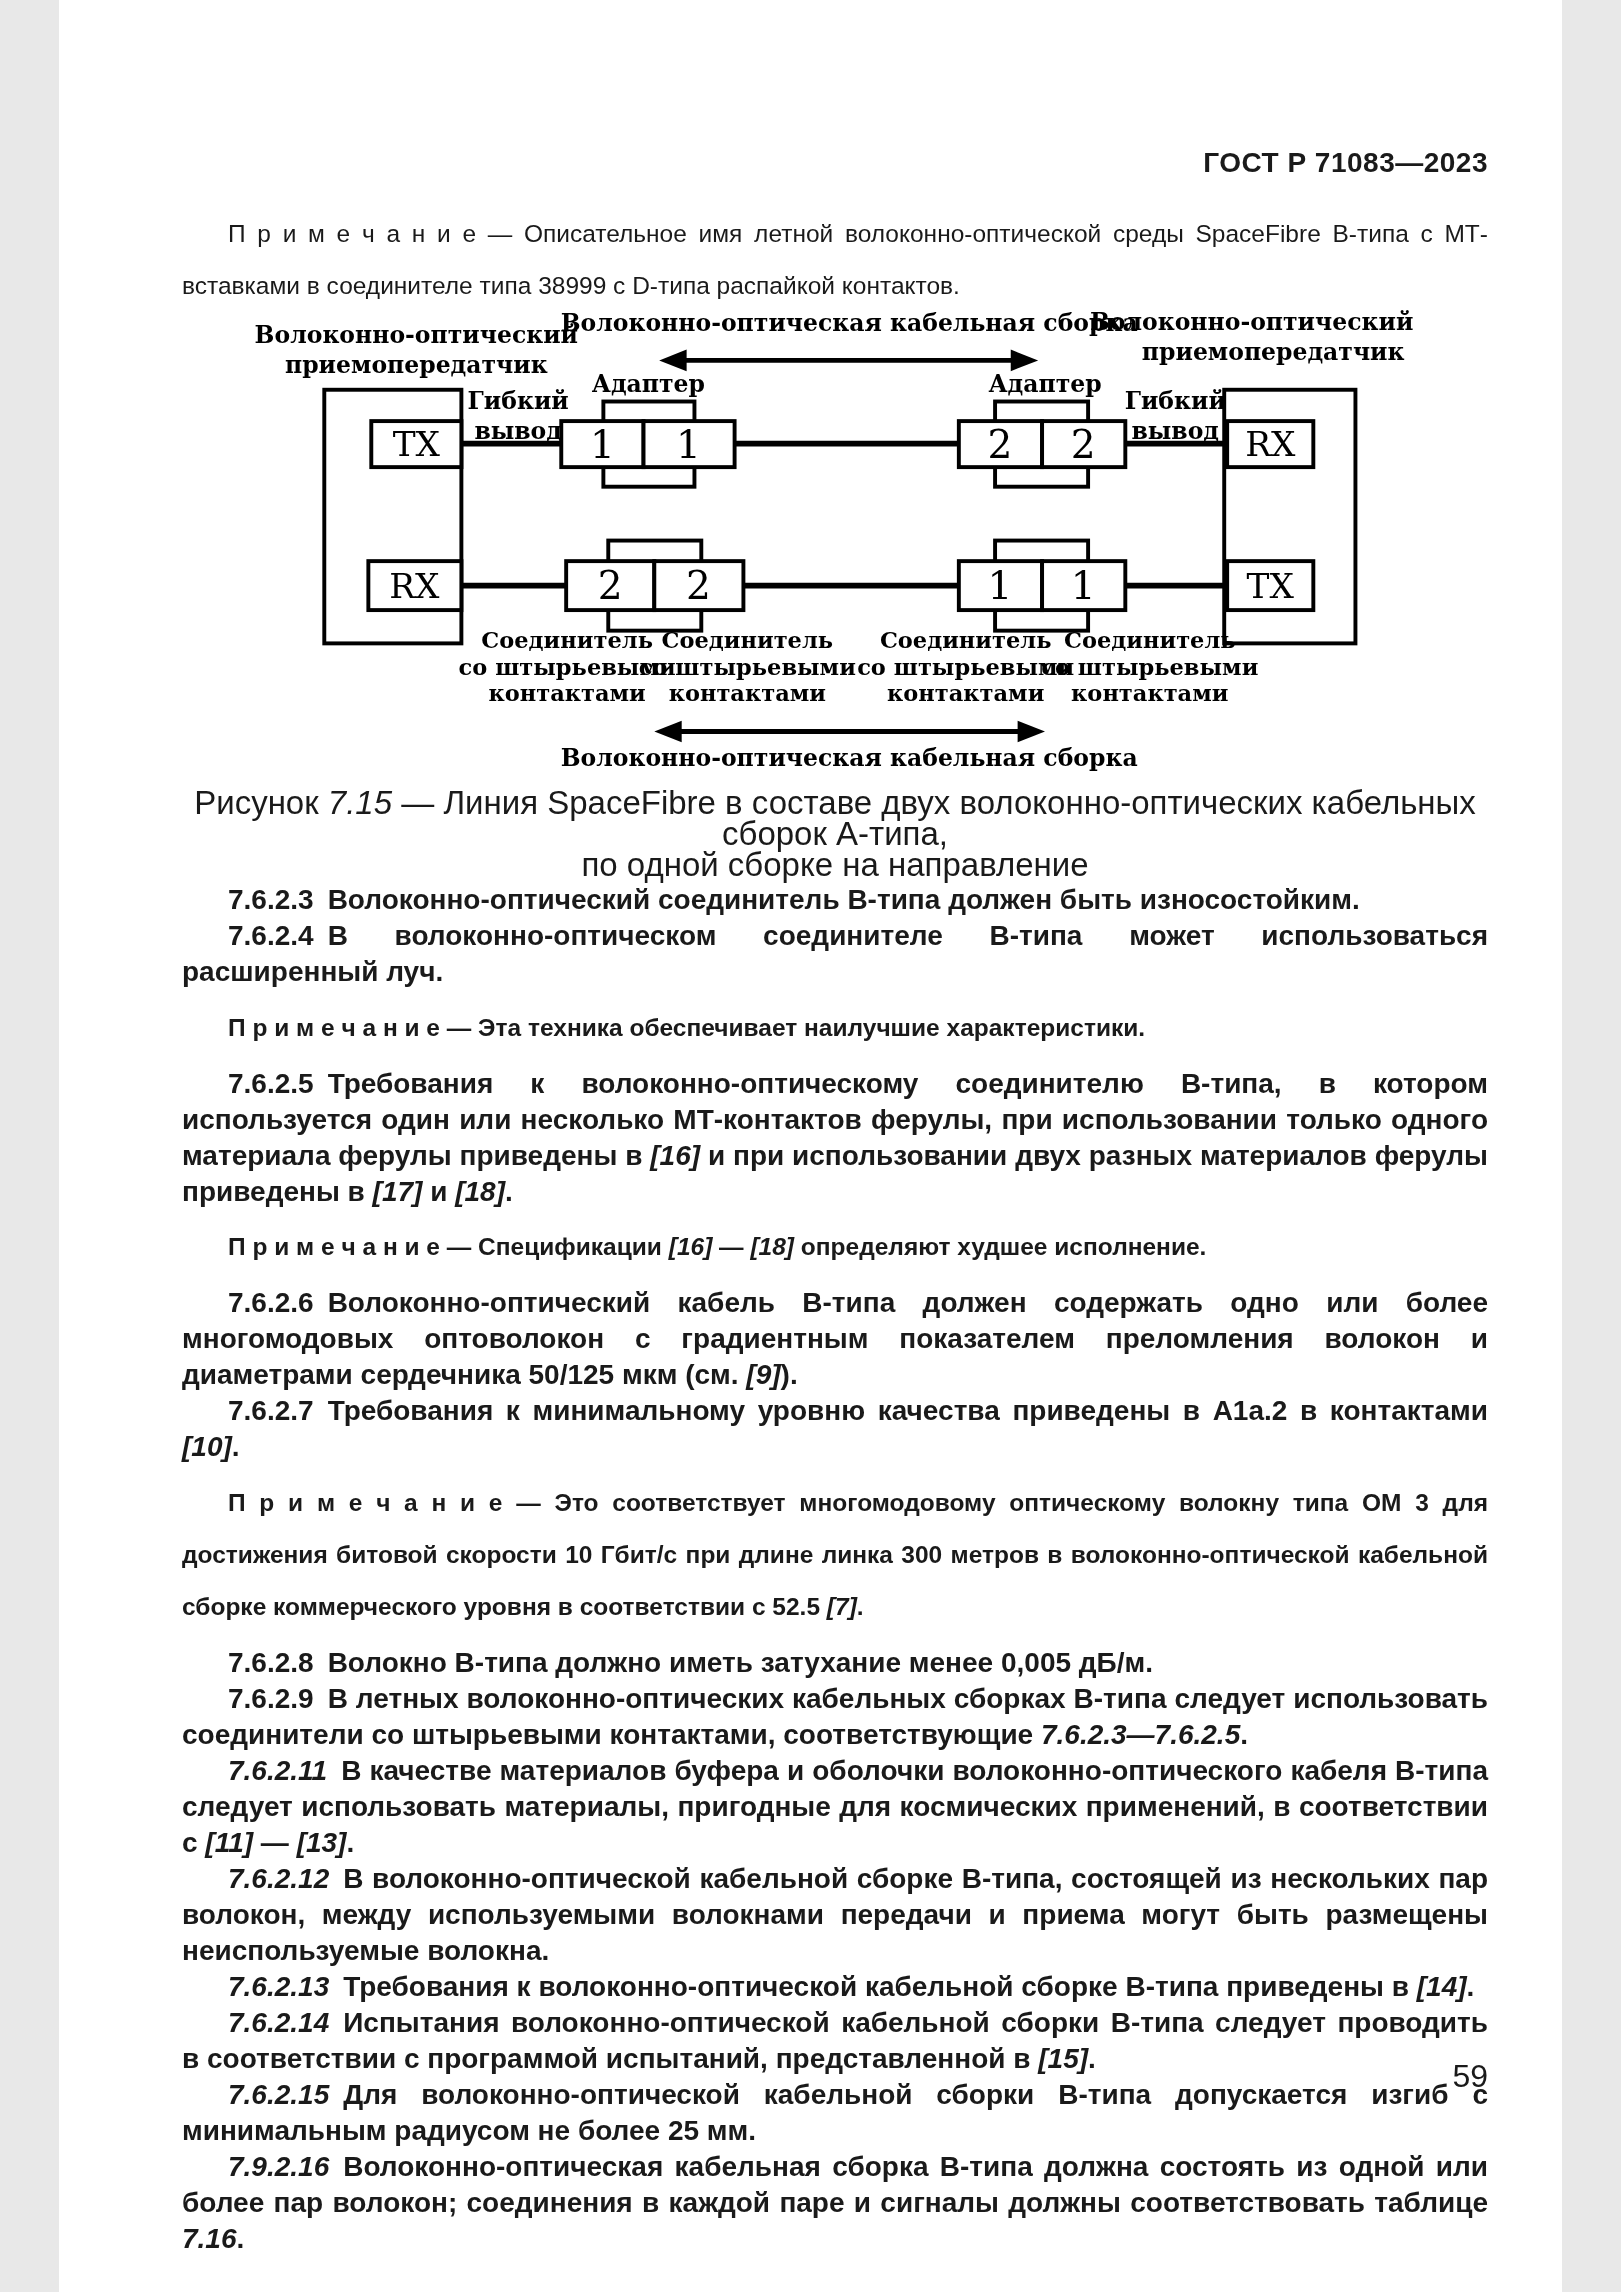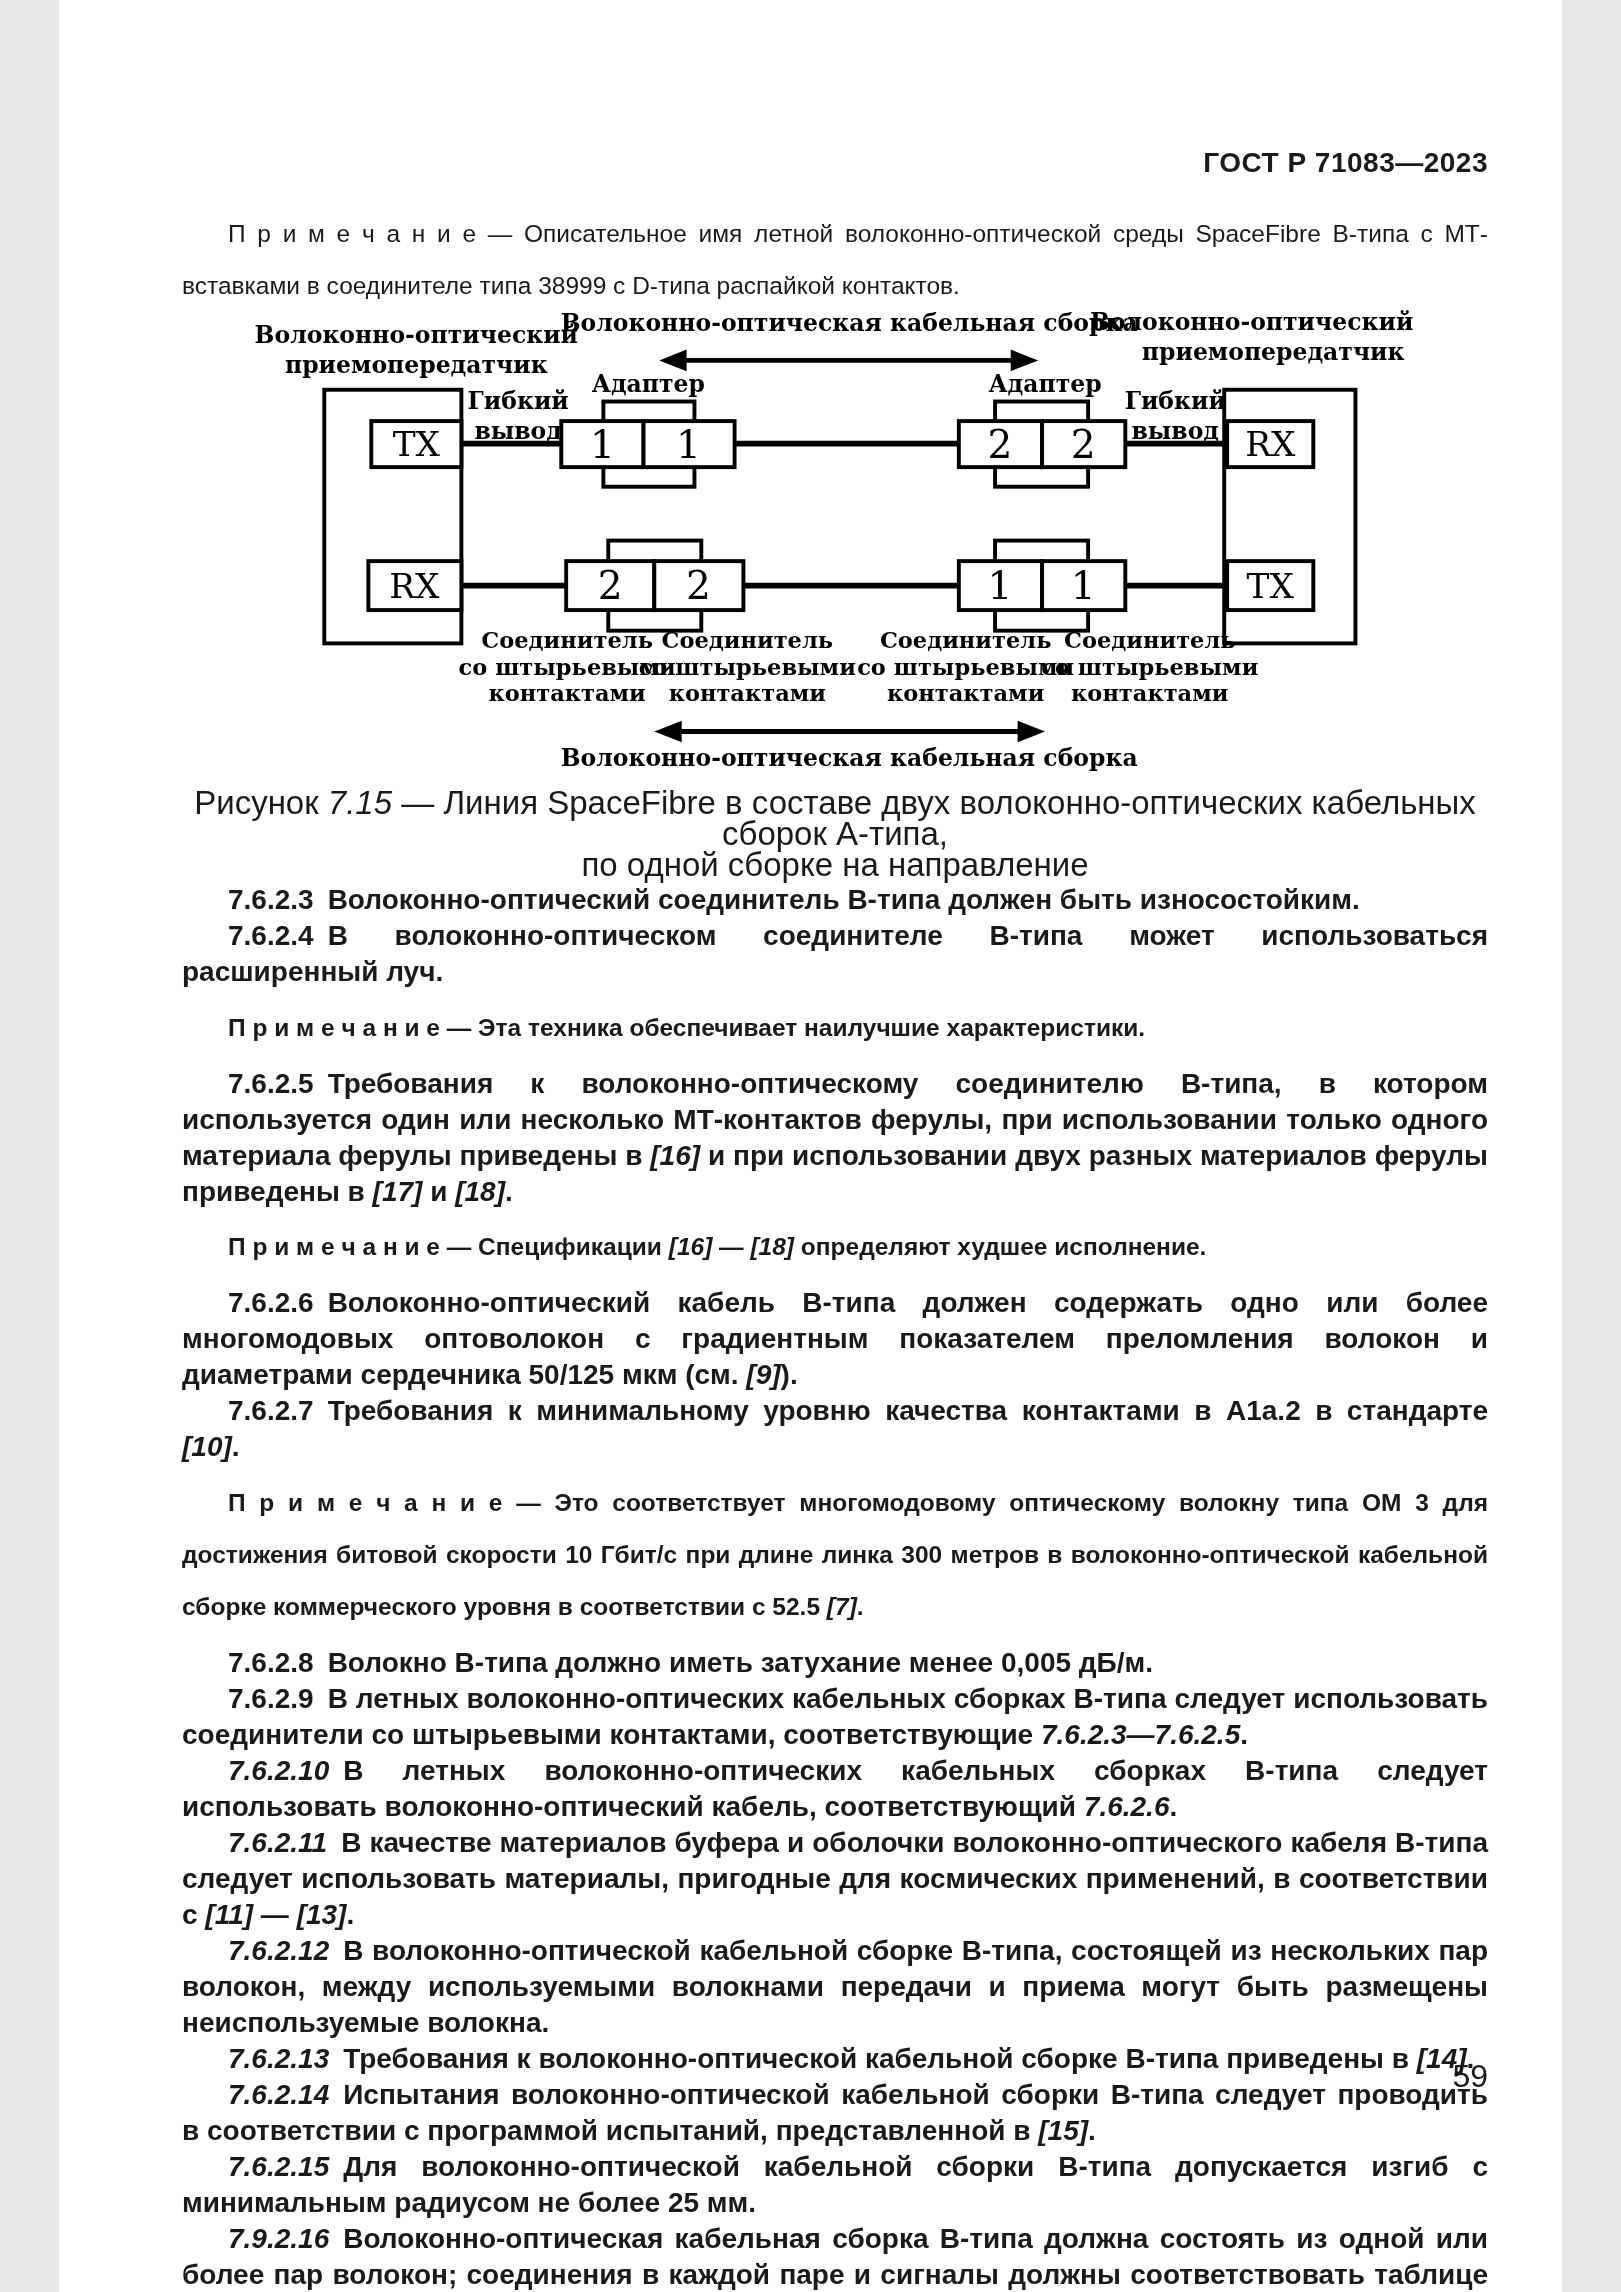--- a/index.html
+++ b/index.html
@@ -153,25 +153,24 @@
     <div><span>по одной сборке на направление</span></div>
   </div>
 
   <div class="bodytext" id="paras">
       <p class="body"><span>7.6.2.3 Волоконно-оптический соединитель В-типа должен быть износостойким.</span></p>
       <p class="body"><span>7.6.2.4 В волоконно-оптическом соединителе В-типа может использоваться расширенный луч.</span></p>
       <p class="note"><span>П р и м е ч а н и е — Эта техника обеспечивает наилучшие характеристики.</span></p>
       <p class="body"><span>7.6.2.5 Требования к волоконно-оптическому соединителю В-типа, в котором используется один или несколько МТ-контактов ферулы, при использовании только одного материала ферулы приведены в </span><span class="it">[16]</span><span> и при использовании двух разных материалов ферулы приведены в </span><span class="it">[17]</span><span> и </span><span class="it">[18]</span><span>.</span></p>
       <p class="note"><span>П р и м е ч а н и е — Спецификации </span><span class="it">[16]</span><span> — </span><span class="it">[18]</span><span> определяют худшее исполнение.</span></p>
       <p class="body"><span>7.6.2.6 Волоконно-оптический кабель В-типа должен содержать одно или более многомодовых оптоволокон с градиентным показателем преломления волокон и диаметрами сердечника 50/125 мкм (см. </span><span class="it">[9]</span><span>).</span></p>
-      <p class="body"><span>7.6.2.7 Требования к минимальному уровню качества контактами в А1а.2 в стандарте </span><span class="it">[10]</span><span>.</span></p>
+      <p class="body"><span>7.6.2.7 Требования к минимальному уровню качества приведены в А1а.2 в контактами </span><span class="it">[10]</span><span>.</span></p>
       <p class="note"><span>П р и м е ч а н и е — Это соответствует многомодовому оптическому волокну типа ОМ 3 для достижения битовой скорости 10 Гбит/с при длине линка 300 метров в волоконно-оптической кабельной сборке коммерческого уровня в соответствии с 52.5 </span><span class="it">[7]</span><span>.</span></p>
       <p class="body"><span>7.6.2.8 Волокно В-типа должно иметь затухание менее 0,005 дБ/м.</span></p>
       <p class="body"><span>7.6.2.9 В летных волоконно-оптических кабельных сборках В-типа следует использовать соединители со штырьевыми контактами, соответствующие </span><span class="it">7.6.2.3—7.6.2.5</span><span>.</span></p>
-      <p class="body"><span class="it">7.6.2.10</span><span> В летных волоконно-оптических кабельных сборках В-типа следует использовать волоконно-оптический кабель, соответствующий </span><span class="it">7.6.2.6</span><span>.</span></p>
       <p class="body"><span class="it">7.6.2.11</span><span> В качестве материалов буфера и оболочки волоконно-оптического кабеля В-типа следует использовать материалы, пригодные для космических применений, в соответствии с </span><span class="it">[11]</span><span> — </span><span class="it">[13]</span><span>.</span></p>
       <p class="body"><span class="it">7.6.2.12</span><span> В волоконно-оптической кабельной сборке В-типа, состоящей из нескольких пар волокон, между используемыми волокнами передачи и приема могут быть размещены неиспользуемые волокна.</span></p>
       <p class="body"><span class="it">7.6.2.13</span><span> Требования к волоконно-оптической кабельной сборке В-типа приведены в </span><span class="it">[14]</span><span>.</span></p>
       <p class="body"><span class="it">7.6.2.14</span><span> Испытания волоконно-оптической кабельной сборки В-типа следует проводить в соответствии с программой испытаний, представленной в </span><span class="it">[15]</span><span>.</span></p>
       <p class="body"><span class="it">7.6.2.15</span><span> Для волоконно-оптической кабельной сборки В-типа допускается изгиб с минимальным радиусом не более 25 мм.</span></p>
       <p class="body"><span class="it">7.9.2.16</span><span> Волоконно-оптическая кабельная сборка В-типа должна состоять из одной или более пар волокон; соединения в каждой паре и сигналы должны соответствовать таблице </span><span class="it">7.16</span><span>.</span></p>
     </div>
 
   <div class="pagenum">59</div>
 

